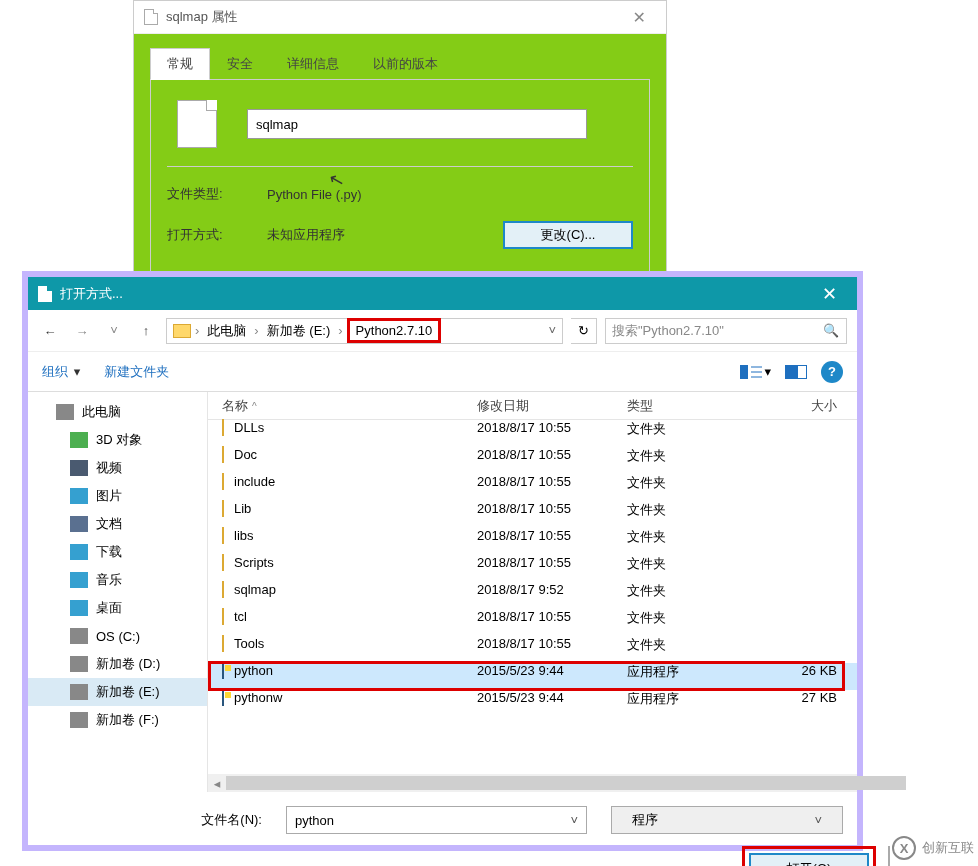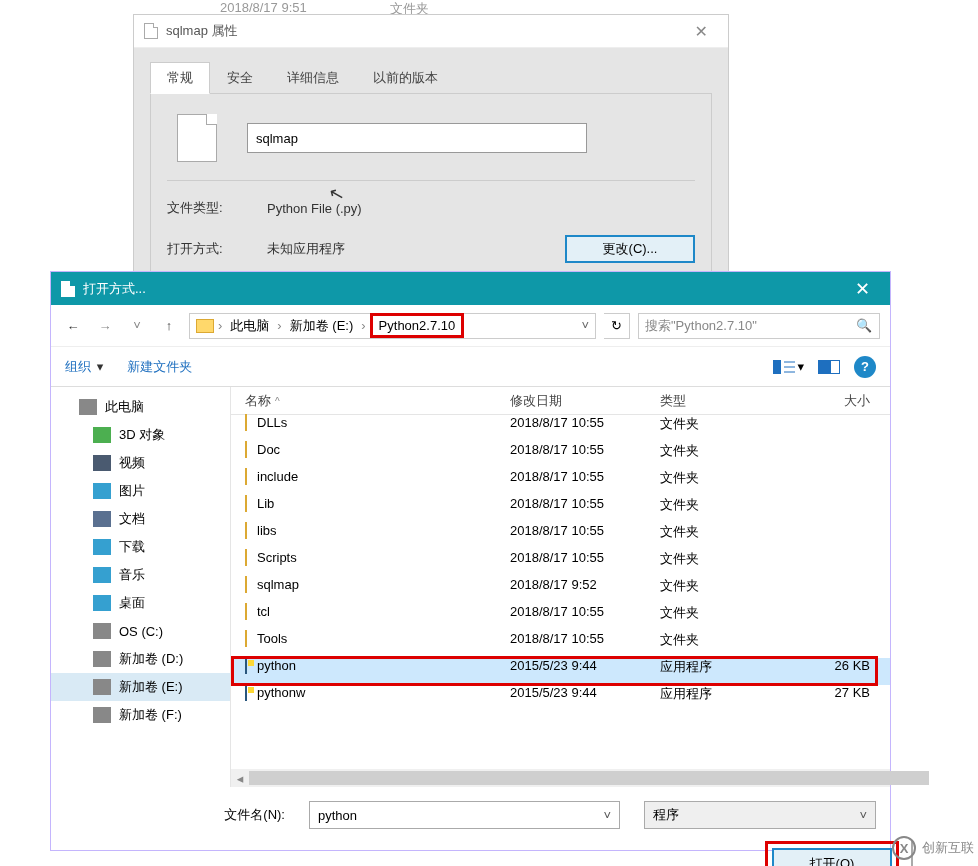--- a/index.html
+++ b/index.html
@@ -3,42 +3,42 @@
 <meta charset="utf-8">
 <style>
 * { box-sizing: border-box; margin: 0; padding: 0; font-family: "Microsoft YaHei", "Segoe UI", sans-serif; font-size: 13px; }
 body { background: #fff; width: 978px; height: 866px; position: relative; overflow: hidden; }
 
 
 .bg-date { position: absolute; left: 220px; top: 0; color: #999; }
 .bg-type { position: absolute; left: 390px; top: 0; color: #999; }
 
 
-.props-dialog { position: absolute; left: 133px; top: 14px; width: 596px; border: 1px solid #ccc; background: #e5e5e5; }
+.props-dialog { position: absolute; left: 133px; top: 0; width: 534px; border: 1px solid #ccc; background: #84cc16; }
 .props-titlebar { height: 33px; background: #fff; border-bottom: 1px solid #eee; display: flex; align-items: center; padding: 0 10px; }
 .props-titlebar .doc-icon { width: 14px; height: 16px; border: 1px solid #aaa; background: #fff; margin-right: 8px; position: relative; }
 .props-titlebar .doc-icon::after { content: ""; position: absolute; right: -1px; top: -1px; width: 4px; height: 4px; border-left: 1px solid #aaa; border-bottom: 1px solid #aaa; background: #fff; }
 .props-title { color: #555; }
 .props-close { margin-left: auto; font-size: 16px; color: #888; padding: 4px 10px; }
 .props-tabs { display: flex; padding: 14px 16px 0; }
 .props-tab { padding: 6px 16px; border: 1px solid transparent; color: #444; }
 .props-tab.active { border: 1px solid #ccc; border-bottom-color: #fff; background: #fff; }
 .props-inner { border: 1px solid #ccc; margin: -1px 16px 16px; padding: 20px 16px 10px; }
 .props-row { display: flex; align-items: center; margin-bottom: 18px; }
 .props-bigicon { width: 40px; height: 48px; border: 1px solid #aaa; background: #fff; margin-left: 10px; margin-right: 30px; position: relative; }
 .props-bigicon::after { content: ""; position: absolute; right: -1px; top: -1px; width: 10px; height: 10px; border-left: 1px solid #aaa; border-bottom: 1px solid #aaa; background: #fff; }
 .cursor { position: absolute; left: 195px; top: 168px; font-size: 18px; color: #333; transform: rotate(-15deg); }
 .props-nameinput { border: 1px solid #999; height: 30px; width: 340px; padding: 0 8px; }
 .props-label { width: 100px; color: #333; }
 .props-val { color: #333; }
 .props-change-btn { margin-left: auto; width: 130px; height: 28px; border: 2px solid #1e88c8; background: #e3f0f7; }
 .props-hr { border: none; border-top: 1px solid #ccc; margin: 8px 0 18px; }
 
 
-.open-dialog { position: absolute; left: 22px; top: 271px; width: 841px; height: 580px; background: #fff; border: 1px solid #c4b5fd; margin-left: 28px; }
+.open-dialog { position: absolute; left: 22px; top: 271px; width: 841px; height: 580px; background: #fff; border: 6px solid #c4b5fd; }
 .open-titlebar { height: 33px; background: #0e98a8; display: flex; align-items: center; padding: 0 10px; color: #fff; }
 .open-titlebar .doc-icon2 { width: 14px; height: 16px; background: #fff; margin-right: 8px; border: 1px solid #fff; position: relative; }
 .open-titlebar .doc-icon2::after { content: ""; position: absolute; right: -1px; top: -1px; width: 4px; height: 4px; border-left: 1px solid #0e98a8; border-bottom: 1px solid #0e98a8; background: #0e98a8; }
 .open-title { color: #fff; }
 .open-close { margin-left: auto; font-size: 18px; color: #fff; padding: 4px 10px; }
 
 .addr-bar { height: 42px; display: flex; align-items: center; padding: 0 10px; gap: 8px; border-bottom: 1px solid #eee; }
 .nav-btn { width: 24px; height: 24px; display: flex; align-items: center; justify-content: center; color: #888; }
 .nav-btn.enabled { color: #333; }
 .breadcrumb { flex: 1; height: 26px; border: 1px solid #ccc; display: flex; align-items: center; padding: 0 6px; gap: 4px; background: #fff; }
@@ -95,21 +95,21 @@
 .scrollbar-h { position: absolute; left: 0; right: 0; bottom: 0; height: 18px; background: #f0f0f0; display: flex; align-items: center; }
 .scrollbar-h .thumb { position: absolute; left: 18px; width: 680px; height: 14px; background: #cfcfcf; top: 2px; }
 .scrollbar-h .arr-l, .scrollbar-h .arr-r { width: 18px; text-align: center; color: #888; }
 .scrollbar-h .arr-r { margin-left: auto; }
 
 .bottom-bar { padding: 14px 14px 0; }
 .fn-row { display: flex; align-items: center; gap: 24px; margin-bottom: 12px; }
 .fn-label { width: 220px; text-align: right; }
 .fn-input { flex: 1; height: 28px; border: 1px solid #aaa; padding: 0 8px; display: flex; align-items: center; background: #fff; }
 .fn-input .dd { margin-left: auto; color: #555; }
-.filter-select { width: 232px; height: 28px; border: 1px solid #aaa; padding: 0 8px; display: flex; align-items: center; background: #efefef; }
+.filter-select { width: 232px; height: 28px; border: 1px solid #aaa; padding: 0 20px; display: flex; align-items: center; background: #efefef; }
 .filter-select .dd { margin-left: auto; color: #555; }
 .btn-row { display: flex; gap: 12px; padding-left: 700px; }
 .open-btn { width: 120px; height: 32px; border: 2px solid #1e88c8; background: #e3f0f7; }
 .open-btn-redbox { border: 3px solid #d00; padding: 4px; display: inline-block; }
 .cancel-btn { width: 120px; height: 32px; border: 1px solid #aaa; background: #efefef; overflow: hidden; }
 
 
 .watermark { position: absolute; right: 4px; bottom: 6px; display: flex; align-items: center; gap: 6px; color: #888; font-size: 13px; }
 .watermark .wm-logo { width: 24px; height: 24px; border: 2px solid #888; border-radius: 50%; display: flex; align-items: center; justify-content: center; font-weight: bold; color: #888; }
 </style>

